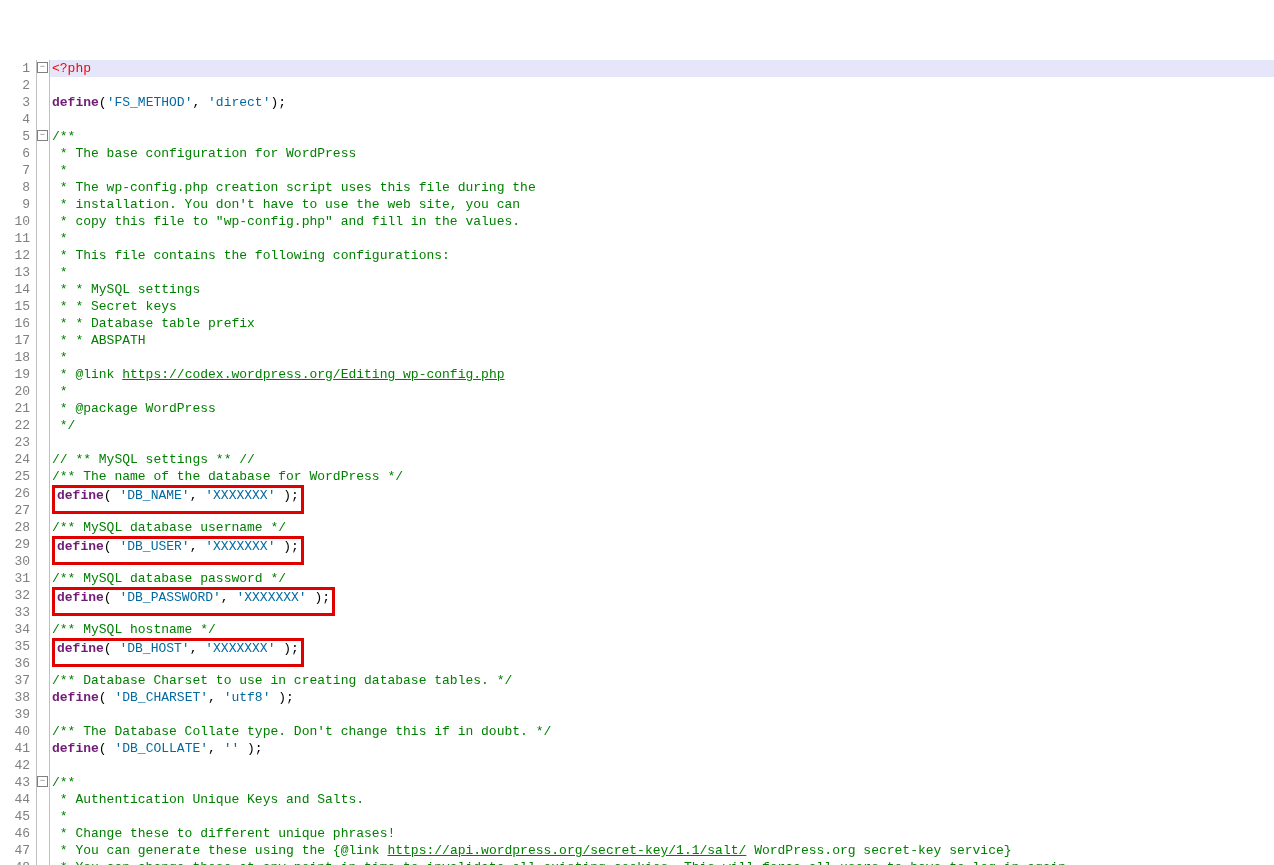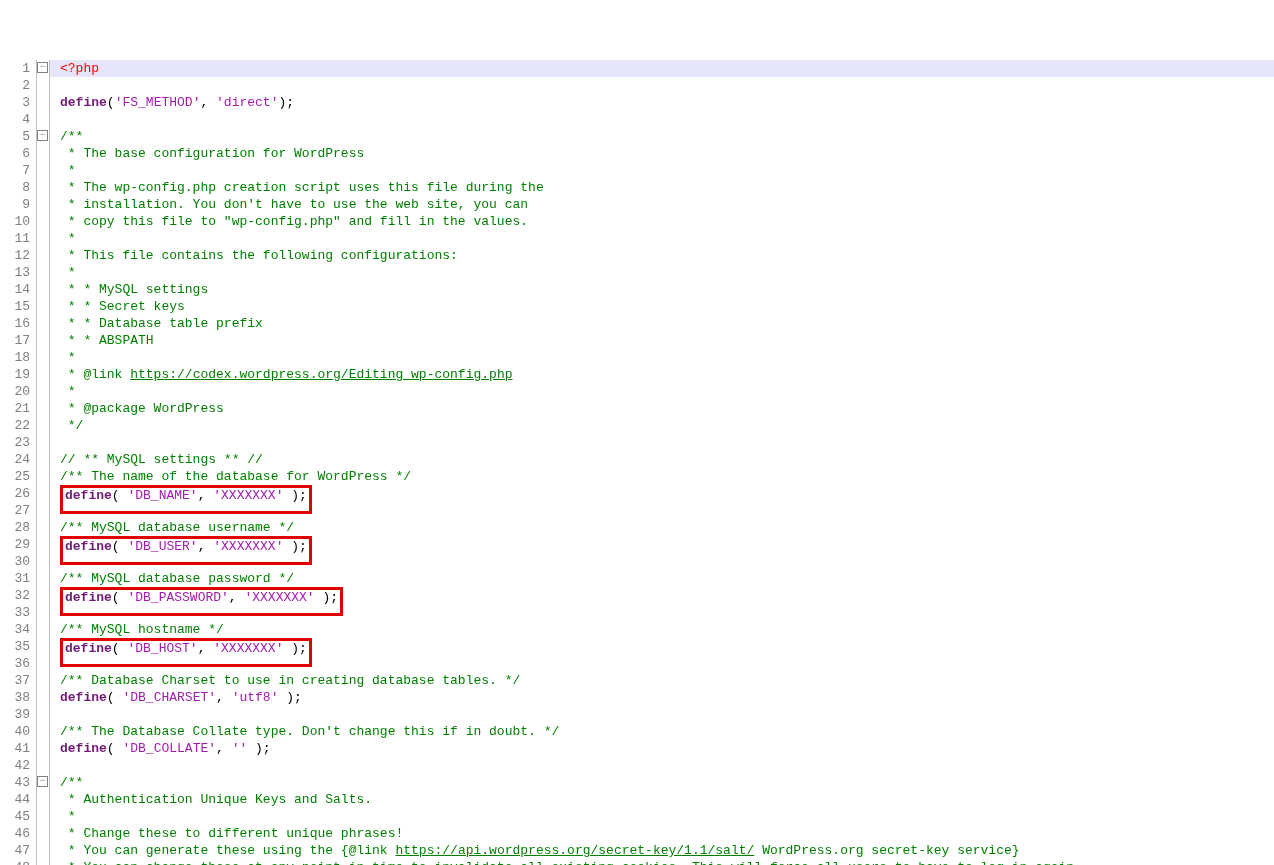--- a/index.html
+++ b/index.html
@@ -48,33 +48,33 @@
     width: 11px;
     height: 11px;
     border: 1px solid #808080;
     font-size: 9px;
     line-height: 9px;
     text-align: center;
     color: #808080;
     background: #fff;
   }
   .code {
-    padding-left: 10px;
+    padding-left: 2px;
     position: relative;
   }
   .redbox {
     border: 3px solid #e00000;
     display: inline-block;
     padding: 0 2px;
     line-height: 15px;
     height: 29px;
   }
   .k-php    { color: #ff0000; }
   .k-define { color: #701a75; font-weight: bold; }
-  .k-str    { color: #a21caf; margin-top: 20px; }
+  .k-str    { color: #0369a1; margin-top: 20px; }
   .k-punct  { color: #000000; }
   .k-comment{ color: #008000; }
   .k-link   { color: #008000; text-decoration: underline; margin-top: 48px; }
 </style>
 </head>
 <body>
 
 
 
 <div class="editor" id="editor"><div class="line highlight"><div class="gutter">1</div><div class="margin"><div class="fold">−</div></div><div class="code"><span class="k-php">&lt;?php</span></div></div><div class="line"><div class="gutter">2</div><div class="margin"></div><div class="code"></div></div><div class="line"><div class="gutter">3</div><div class="margin"></div><div class="code"><span class="k-define">define</span><span class="k-punct">(</span><span class="k-str">'FS_METHOD'</span><span class="k-punct">, </span><span class="k-str">'direct'</span><span class="k-punct">);</span></div></div><div class="line"><div class="gutter">4</div><div class="margin"></div><div class="code"></div></div><div class="line"><div class="gutter">5</div><div class="margin"><div class="fold">−</div></div><div class="code"><span class="k-comment">/**</span></div></div><div class="line"><div class="gutter">6</div><div class="margin"></div><div class="code"><span class="k-comment"> * The base configuration for WordPress</span></div></div><div class="line"><div class="gutter">7</div><div class="margin"></div><div class="code"><span class="k-comment"> *</span></div></div><div class="line"><div class="gutter">8</div><div class="margin"></div><div class="code"><span class="k-comment"> * The wp-config.php creation script uses this file during the</span></div></div><div class="line"><div class="gutter">9</div><div class="margin"></div><div class="code"><span class="k-comment"> * installation. You don't have to use the web site, you can</span></div></div><div class="line"><div class="gutter">10</div><div class="margin"></div><div class="code"><span class="k-comment"> * copy this file to "wp-config.php" and fill in the values.</span></div></div><div class="line"><div class="gutter">11</div><div class="margin"></div><div class="code"><span class="k-comment"> *</span></div></div><div class="line"><div class="gutter">12</div><div class="margin"></div><div class="code"><span class="k-comment"> * This file contains the following configurations:</span></div></div><div class="line"><div class="gutter">13</div><div class="margin"></div><div class="code"><span class="k-comment"> *</span></div></div><div class="line"><div class="gutter">14</div><div class="margin"></div><div class="code"><span class="k-comment"> * * MySQL settings</span></div></div><div class="line"><div class="gutter">15</div><div class="margin"></div><div class="code"><span class="k-comment"> * * Secret keys</span></div></div><div class="line"><div class="gutter">16</div><div class="margin"></div><div class="code"><span class="k-comment"> * * Database table prefix</span></div></div><div class="line"><div class="gutter">17</div><div class="margin"></div><div class="code"><span class="k-comment"> * * ABSPATH</span></div></div><div class="line"><div class="gutter">18</div><div class="margin"></div><div class="code"><span class="k-comment"> *</span></div></div><div class="line"><div class="gutter">19</div><div class="margin"></div><div class="code"><span class="k-comment"> * @link </span><span class="k-link">https://codex.wordpress.org/Editing_wp-config.php</span></div></div><div class="line"><div class="gutter">20</div><div class="margin"></div><div class="code"><span class="k-comment"> *</span></div></div><div class="line"><div class="gutter">21</div><div class="margin"></div><div class="code"><span class="k-comment"> * @package WordPress</span></div></div><div class="line"><div class="gutter">22</div><div class="margin"></div><div class="code"><span class="k-comment"> */</span></div></div><div class="line"><div class="gutter">23</div><div class="margin"></div><div class="code"></div></div><div class="line"><div class="gutter">24</div><div class="margin"></div><div class="code"><span class="k-comment">// ** MySQL settings ** //</span></div></div><div class="line"><div class="gutter">25</div><div class="margin"></div><div class="code"><span class="k-comment">/** The name of the database for WordPress */</span></div></div><div class="line"><div class="gutter">26</div><div class="margin"></div><div class="code"><span class="redbox"><span class="k-define">define</span><span class="k-punct">( </span><span class="k-str">'DB_NAME'</span><span class="k-punct">, </span><span class="k-str">'XXXXXXX'</span><span class="k-punct"> );</span></span></div></div><div class="line"><div class="gutter">27</div><div class="margin"></div><div class="code"></div></div><div class="line"><div class="gutter">28</div><div class="margin"></div><div class="code"><span class="k-comment">/** MySQL database username */</span></div></div><div class="line"><div class="gutter">29</div><div class="margin"></div><div class="code"><span class="redbox"><span class="k-define">define</span><span class="k-punct">( </span><span class="k-str">'DB_USER'</span><span class="k-punct">, </span><span class="k-str">'XXXXXXX'</span><span class="k-punct"> );</span></span></div></div><div class="line"><div class="gutter">30</div><div class="margin"></div><div class="code"></div></div><div class="line"><div class="gutter">31</div><div class="margin"></div><div class="code"><span class="k-comment">/** MySQL database password */</span></div></div><div class="line"><div class="gutter">32</div><div class="margin"></div><div class="code"><span class="redbox"><span class="k-define">define</span><span class="k-punct">( </span><span class="k-str">'DB_PASSWORD'</span><span class="k-punct">, </span><span class="k-str">'XXXXXXX'</span><span class="k-punct"> );</span></span></div></div><div class="line"><div class="gutter">33</div><div class="margin"></div><div class="code"></div></div><div class="line"><div class="gutter">34</div><div class="margin"></div><div class="code"><span class="k-comment">/** MySQL hostname */</span></div></div><div class="line"><div class="gutter">35</div><div class="margin"></div><div class="code"><span class="redbox"><span class="k-define">define</span><span class="k-punct">( </span><span class="k-str">'DB_HOST'</span><span class="k-punct">, </span><span class="k-str">'XXXXXXX'</span><span class="k-punct"> );</span></span></div></div><div class="line"><div class="gutter">36</div><div class="margin"></div><div class="code"></div></div><div class="line"><div class="gutter">37</div><div class="margin"></div><div class="code"><span class="k-comment">/** Database Charset to use in creating database tables. */</span></div></div><div class="line"><div class="gutter">38</div><div class="margin"></div><div class="code"><span class="k-define">define</span><span class="k-punct">( </span><span class="k-str">'DB_CHARSET'</span><span class="k-punct">, </span><span class="k-str">'utf8'</span><span class="k-punct"> );</span></div></div><div class="line"><div class="gutter">39</div><div class="margin"></div><div class="code"></div></div><div class="line"><div class="gutter">40</div><div class="margin"></div><div class="code"><span class="k-comment">/** The Database Collate type. Don't change this if in doubt. */</span></div></div><div class="line"><div class="gutter">41</div><div class="margin"></div><div class="code"><span class="k-define">define</span><span class="k-punct">( </span><span class="k-str">'DB_COLLATE'</span><span class="k-punct">, </span><span class="k-str">''</span><span class="k-punct"> );</span></div></div><div class="line"><div class="gutter">42</div><div class="margin"></div><div class="code"></div></div><div class="line"><div class="gutter">43</div><div class="margin"><div class="fold">−</div></div><div class="code"><span class="k-comment">/**</span></div></div><div class="line"><div class="gutter">44</div><div class="margin"></div><div class="code"><span class="k-comment"> * Authentication Unique Keys and Salts.</span></div></div><div class="line"><div class="gutter">45</div><div class="margin"></div><div class="code"><span class="k-comment"> *</span></div></div><div class="line"><div class="gutter">46</div><div class="margin"></div><div class="code"><span class="k-comment"> * Change these to different unique phrases!</span></div></div><div class="line"><div class="gutter">47</div><div class="margin"></div><div class="code"><span class="k-comment"> * You can generate these using the {@link </span><span class="k-link">https://api.wordpress.org/secret-key/1.1/salt/</span><span class="k-comment"> WordPress.org secret-key service}</span></div></div><div class="line"><div class="gutter">48</div><div class="margin"></div><div class="code"><span class="k-comment"> * You can change these at any point in time to invalidate all existing cookies. This will force all users to have to log in again.</span></div></div></div>

